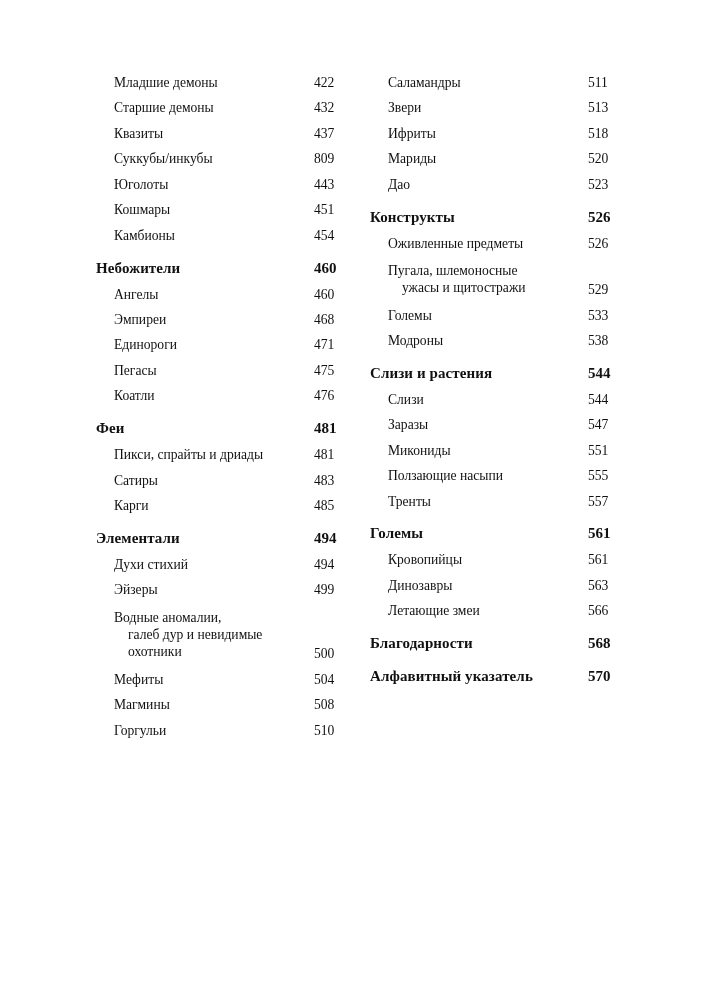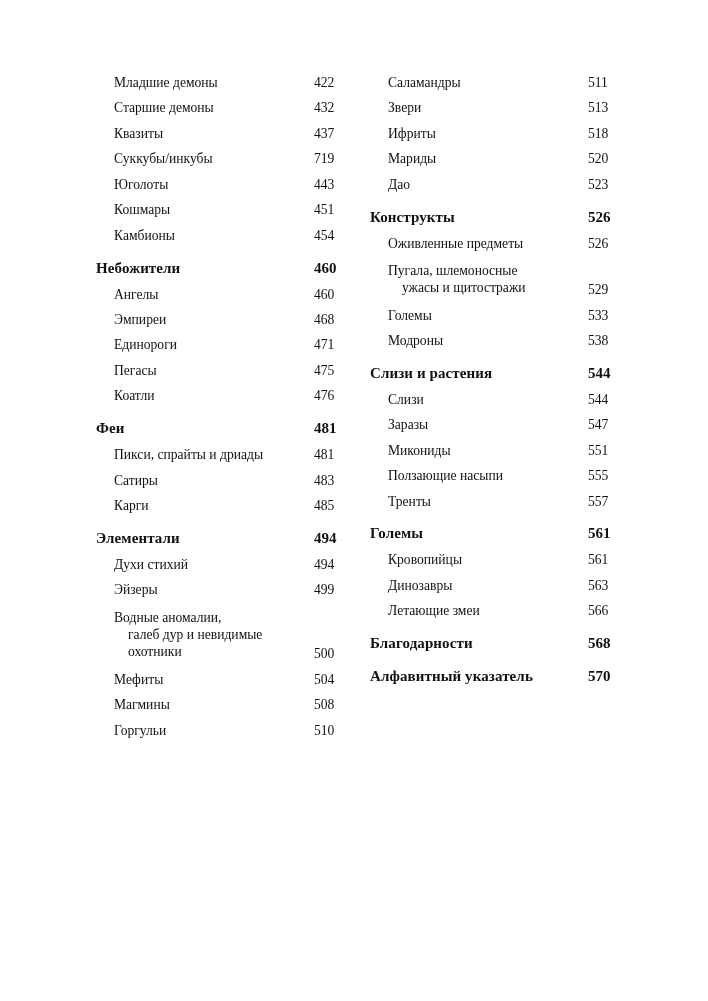--- a/index.html
+++ b/index.html
@@ -99,21 +99,21 @@
         <div class="entry level-sub">
           <span class="label">Старшие демоны</span>
           <span class="page-no">432</span>
         </div>
         <div class="entry level-sub">
           <span class="label">Квазиты</span>
           <span class="page-no">437</span>
         </div>
         <div class="entry level-sub">
           <span class="label">Суккубы/инкубы</span>
-          <span class="page-no">719</span>
+          <span class="page-no">809</span>
         </div>
         <div class="entry level-sub">
           <span class="label">Юголоты</span>
           <span class="page-no">443</span>
         </div>
         <div class="entry level-sub">
           <span class="label">Кошмары</span>
           <span class="page-no">451</span>
         </div>
         <div class="entry level-sub">

